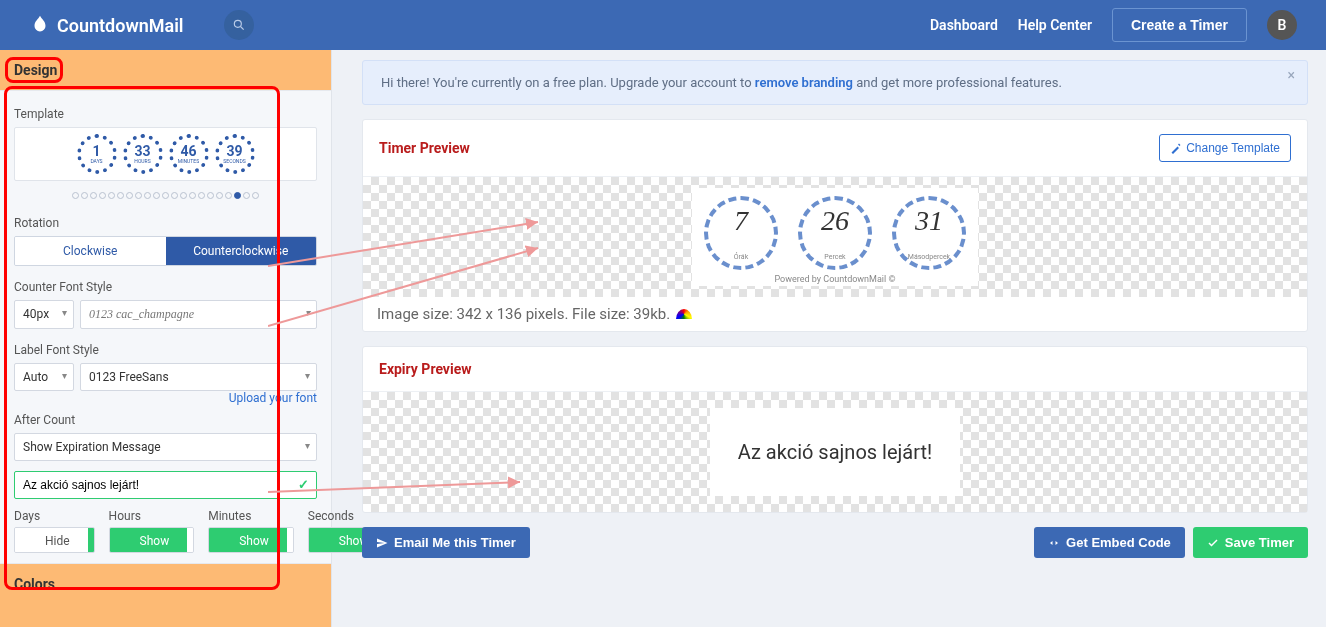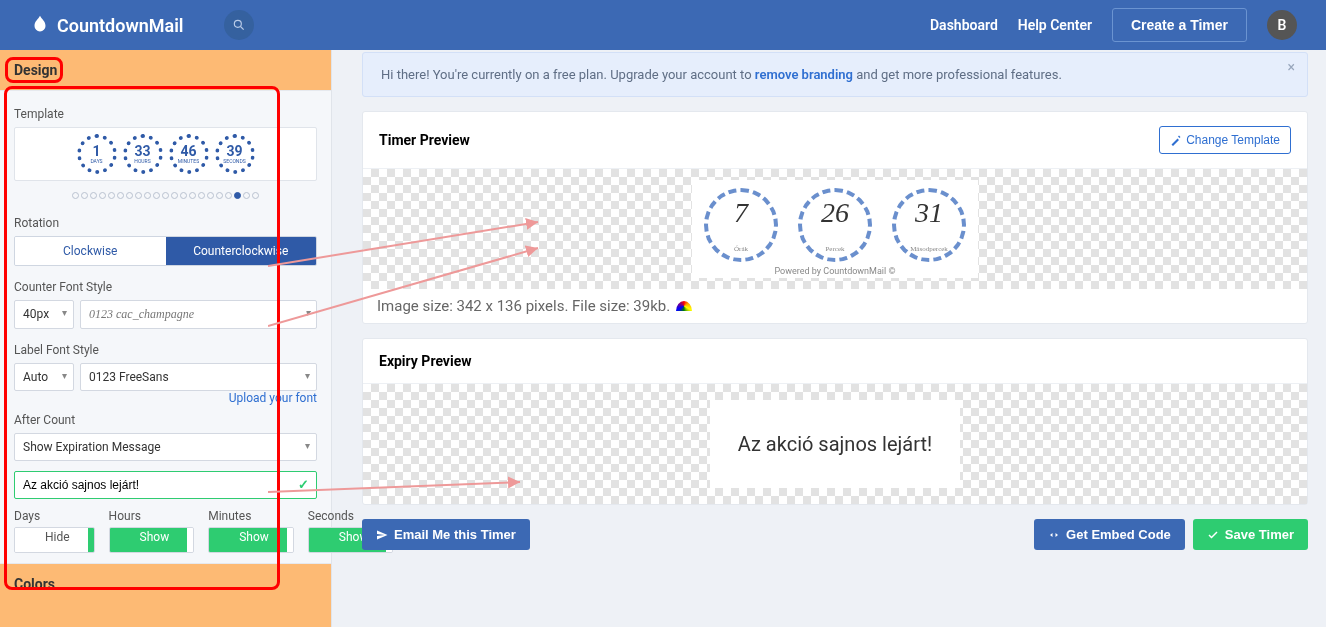--- a/index.html
+++ b/index.html
@@ -39,43 +39,43 @@
   .time-toggles { display: flex; gap: 14px; margin-top: 4px; }
   .time-col { flex: 1; }
   .time-col .label { margin-bottom: 4px; }
   .pill { display: flex; border: 1px solid #d3d8e1; border-radius: 2px; overflow: hidden; height: 26px; }
   .pill .main { flex: 1; display: flex; align-items: center; justify-content: center; font-size: 12px; }
   .pill .bar { width: 6px; }
   .pill.hide .main { background: #fff; color: #555; }
   .pill.hide .bar { background: #2ecc71; }
   .pill.show .main { background: #2ecc71; color: #fff; }
   .pill.show .bar { background: #fff; }
-  .main { flex: 1; padding: 2px 18px 8px 30px; overflow: hidden; position: relative; }
+  .main { flex: 1; padding: 10px 18px 8px 30px; overflow: hidden; position: relative; }
   .notice { background: #e6eefc; border: 1px solid #d3e0f7; border-radius: 3px; padding: 14px 18px; font-size: 13px; color: #5f6e85; position: relative; }
   .notice a { color: #2f6fd1; font-weight: 600; cursor: pointer; }
   .notice .close { position: absolute; right: 12px; top: 6px; color: #98a6bc; cursor: pointer; font-size: 14px; }
   .panel { background: #fff; border: 1px solid #e4e8ee; border-radius: 3px; margin-top: 14px; }
   .panel-head { display: flex; align-items: center; justify-content: space-between; padding: 14px 16px; border-bottom: 1px solid #edf0f4; }
-  .panel-head h3 { font-size: 14px; font-weight: 700; color: #000000; }
+  .panel-head h3 { font-size: 14px; font-weight: 700; color: #b91c1c; }
   .change-tmpl { border: 1px solid #2f6fd1; color: #2f6fd1; background: #fff; border-radius: 3px; padding: 6px 10px; font-size: 12px; cursor: pointer; display: flex; align-items: center; gap: 4px; }
   .checker {
     background-image:
       linear-gradient(45deg, #e2e2e2 25%, transparent 25%),
       linear-gradient(-45deg, #e2e2e2 25%, transparent 25%),
       linear-gradient(45deg, transparent 75%, #e2e2e2 75%),
       linear-gradient(-45deg, transparent 75%, #e2e2e2 75%);
     background-size: 16px 16px;
     background-position: 0 0, 0 8px, 8px -8px, -8px 0;
   }
   .preview-area { height: 120px; position: relative; display: flex; align-items: center; justify-content: center; }
   .timer-box { background: #fff; padding: 8px 12px 2px; text-align: center; }
   .timer-row { display: flex; gap: 20px; justify-content: center; }
   .big-timer { width: 74px; height: 74px; border-radius: 50%; border: 4px dashed #6a8fcd; display: flex; flex-direction: column; align-items: center; justify-content: center; }
   .big-timer .num { font-size: 28px; font-style: italic; font-family: Georgia, serif; color: #333; }
-  .big-timer .unit { font-size: 7px; color: #888; margin-top: 16px; font-family: Liberation Serif, serif; }
+  .big-timer .unit { font-size: 7px; color: #888; margin-top: 16px; }
   .powered { font-size: 9px; color: #888; margin-top: 4px; }
   .img-info { padding: 8px 14px; font-size: 15px; color: #666; display: flex; align-items: center; gap: 6px; }
   .rainbow { width: 16px; height: 10px; background: conic-gradient(red, orange, yellow, green, blue, purple, red); border-radius: 50% 50% 0 0 / 100% 100% 0 0; }
   .expiry-area { height: 120px; display: flex; align-items: center; justify-content: center; }
   .expiry-box { background: #fff; padding: 32px 28px; font-size: 20px; color: #333; }
   .actions { display: flex; margin-top: 14px; gap: 8px; }
   .btn { border: none; border-radius: 3px; color: #fff; padding: 8px 14px; font-size: 13px; cursor: pointer; display: inline-flex; align-items: center; gap: 6px; font-weight: 600; }
   .btn-blue { background: #3c69b4; }
   .btn-green { background: #2ecc71; }
   .spacer { flex: 1; }

